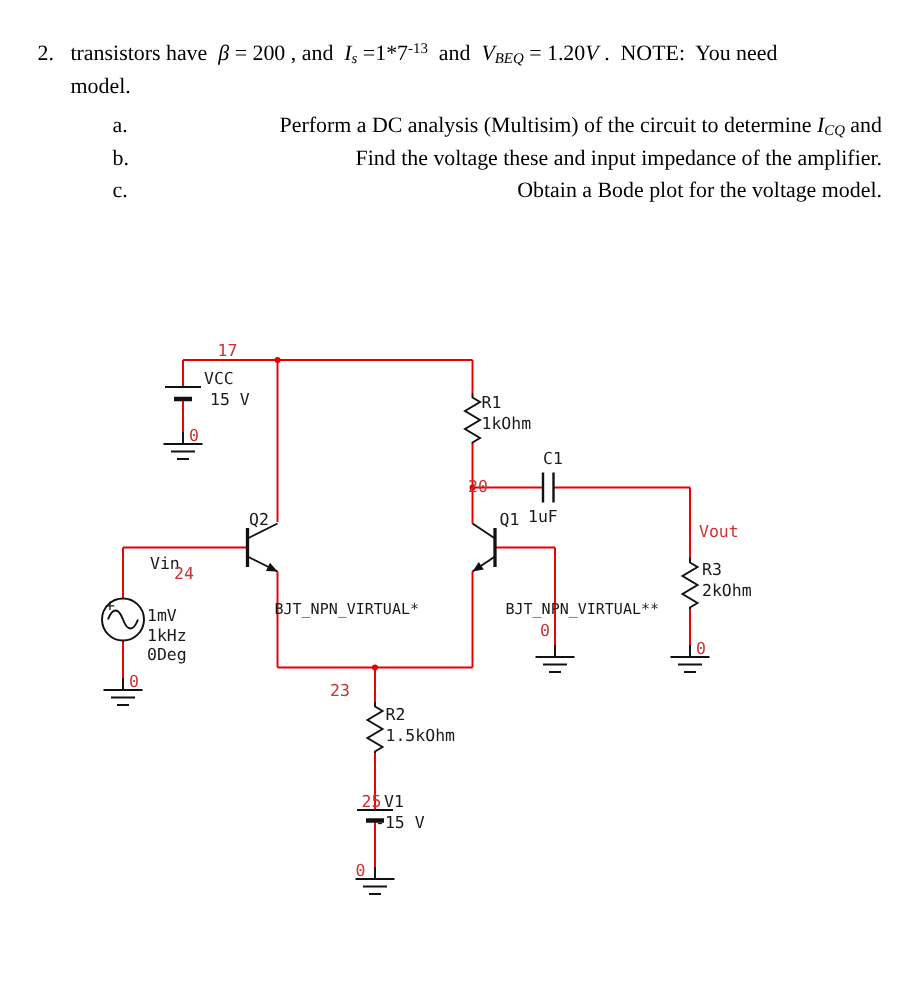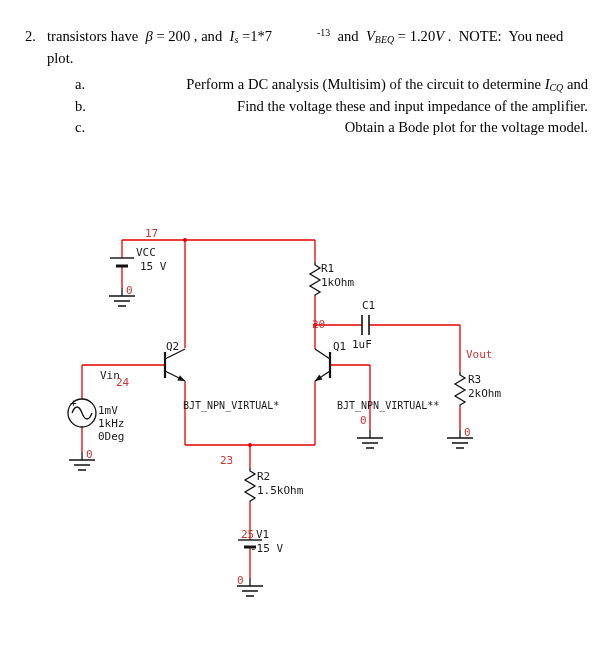--- a/index.html
+++ b/index.html
@@ -12,21 +12,21 @@
     overflow:hidden;
   }
   .problem{padding:26px 14px 0 25px;font-size:14.6px;line-height:21.5px;}
   .prow{display:flex;}
   .pnum{width:22px;flex:none;}
   .ptext{flex:1;}
   .pline{white-space:pre-wrap;}
   .it{font-style:italic;}
   sub,sup{font-size:68%;line-height:0;}
   sub{vertical-align:-0.22em;}
-  sup{vertical-align:0.5em;margin-left:45px;}
+  sup{vertical-align:0.5em;}
   .sublist{margin-top:5px;}
   .item{display:flex;margin-left:28px;}
   .ilabel{width:22px;flex:none;}
   .itext{flex:1;text-align:right;}
 
   .schematic{position:absolute;left:0;top:0;}
   .w{stroke:var(--wire,#e60000);stroke-width:1.3;fill:none;}
   .jdot{fill:var(--wire,#e60000);}
   .sym{stroke:#111;fill:none;stroke-width:1.3;}
   text.netlbl{fill:var(--net-label,#cc3333);font:11px "DejaVu Sans Mono",monospace;stroke:none;}
@@ -36,21 +36,21 @@
 </head>
 <body>
 
 <div class="page">
 
   <div class="problem">
     <div class="prow">
       <span class="pnum">2.</span>
       <div class="ptext">
         <div class="pline"><span>transistors have  </span><span class="it">β</span><span> = 200 , and  </span><span class="it">I</span><sub class="it">s</sub><span> =1*7</span><sup>-13</sup><span>  and  </span><span class="it">V</span><sub class="it">BEQ</sub><span> = 1.20</span><span class="it">V</span><span> .  NOTE:  You need</span></div>
-        <div class="pline"><span>plot.</span></div>
+        <div class="pline"><span>model.</span></div>
         <div class="sublist">
           <div class="item">
             <span class="ilabel">a.</span>
             <div class="itext">
               <div class="pline"><span>Perform a DC analysis (Multisim) of the circuit to determine </span><span class="it">I</span><sub class="it">CQ</sub><span> and</span></div>
             </div>
           </div>
           <div class="item">
             <span class="ilabel">b.</span>
             <div class="itext">

